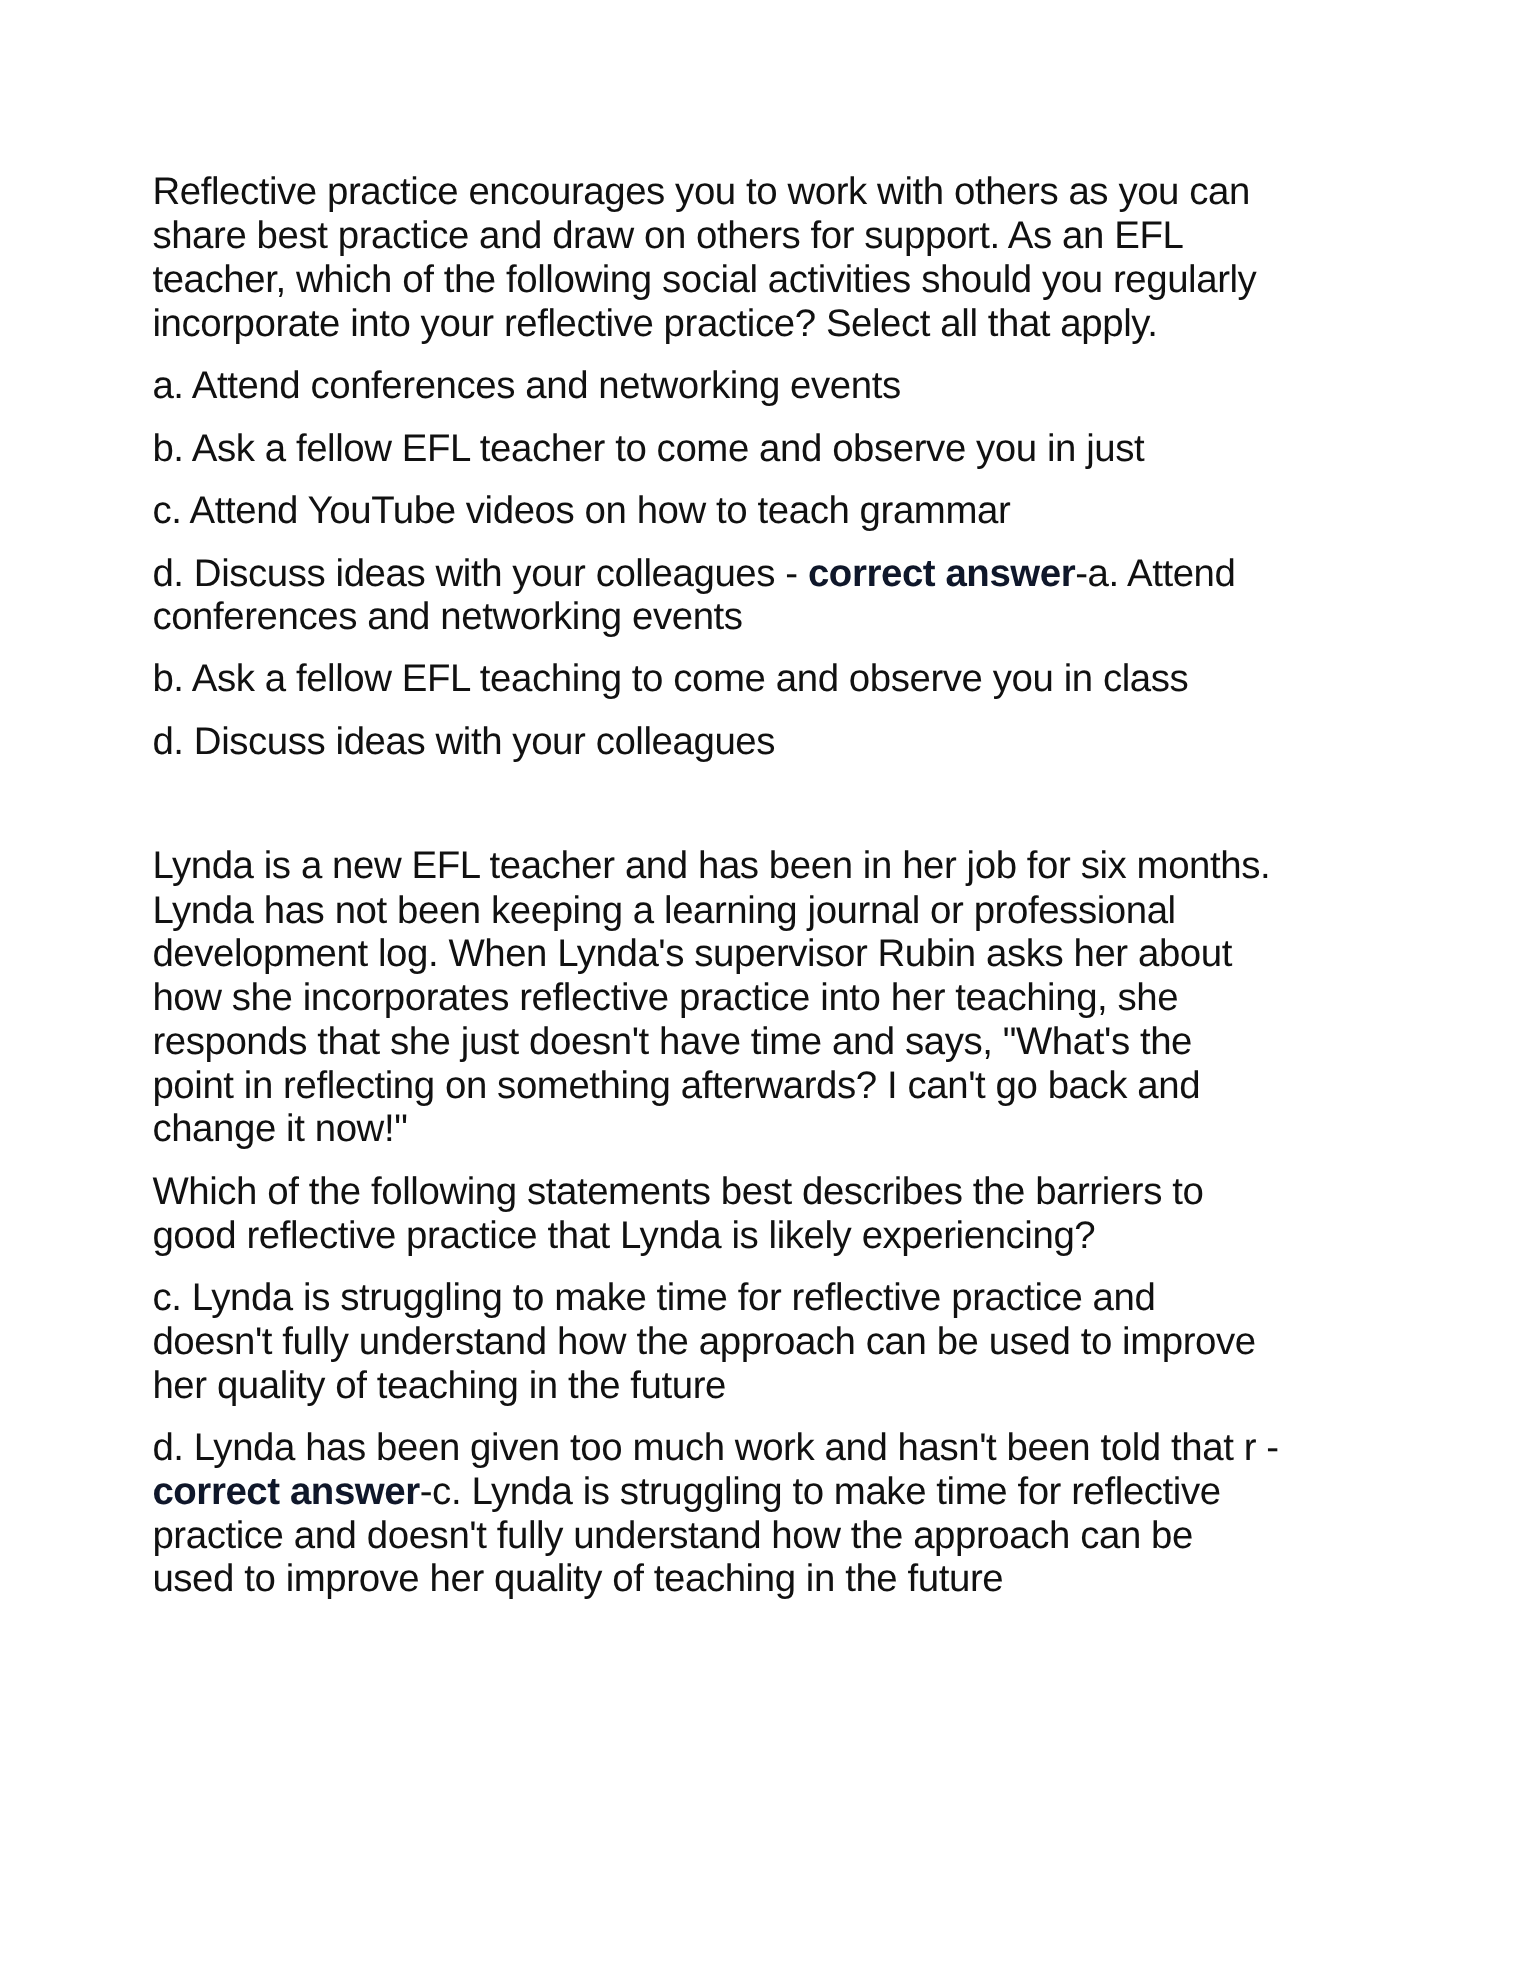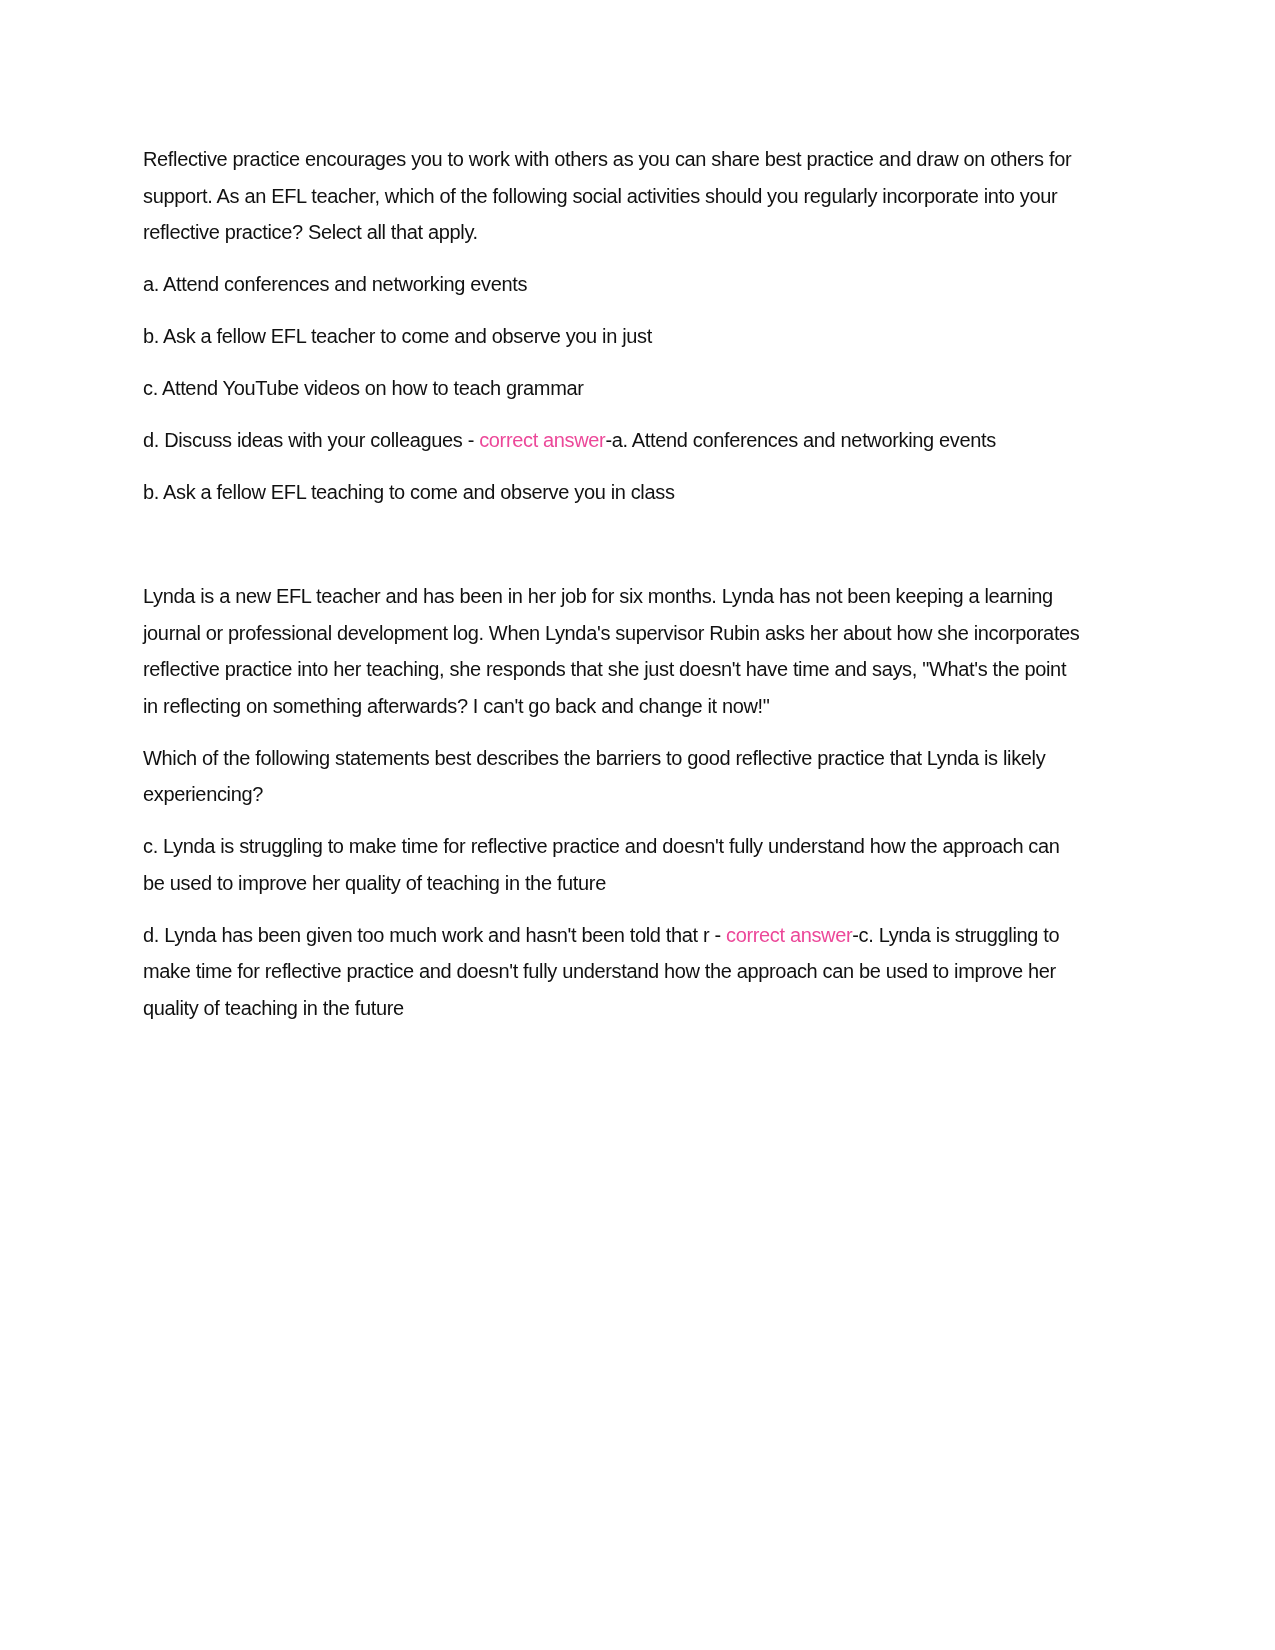--- a/index.html
+++ b/index.html
@@ -1,38 +1,39 @@
 <!DOCTYPE html>
 <html><head>
 <meta charset="utf-8">
 <style>
   html, body { margin: 0; padding: 0; background: #ffffff; }
   body { width: 1275px; height: 1650px; position: relative; overflow: hidden; }
   .page {
-    position: absolute; left: 143px; top: 141px; width: 940px;
+    position: absolute; left: 127px; top: 141px; width: 940px;
     font-family: "Liberation Sans", "DejaVu Sans", sans-serif;
-    font-size: 20px; line-height: 36.5px; color: #111111;
+    font-size: 32px; line-height: 36.5px; color: #111111;
     letter-spacing: -0.35px;
   }
   .para { margin: 0 0 15.5px 0; }
   .gap { height: 52px; }
-  .red { color: #ec4899; font-weight: normal; }
+  .red { color: #0f172a; font-weight: bold; }
 </style>
 </head>
 <body>
 
 <div class="page">
 
   <section>
     <p class="para">Reflective practice encourages you to work with others as you can share best practice and draw on others for support. As an EFL teacher, which of the following social activities should you regularly incorporate into your reflective practice? Select all that apply.</p>
     <p class="para">a. Attend conferences and networking events</p>
     <p class="para">b. Ask a fellow EFL teacher to come and observe you in just</p>
     <p class="para">c. Attend YouTube videos on how to teach grammar</p>
     <p class="para"><span>d. Discuss ideas with your colleagues - </span><span class="red">correct answer</span><span>-a. Attend conferences and networking events</span></p>
     <p class="para">b. Ask a fellow EFL teaching to come and observe you in class</p>
+    <p class="para">d. Discuss ideas with your colleagues</p>
   </section>
 
   <div class="gap"></div>
 
   <section>
     <p class="para">Lynda is a new EFL teacher and has been in her job for six months. Lynda has not been keeping a learning journal or professional development log. When Lynda's supervisor Rubin asks her about how she incorporates reflective practice into her teaching, she responds that she just doesn't have time and says, "What's the point in reflecting on something afterwards? I can't go back and change it now!"</p>
     <p class="para">Which of the following statements best describes the barriers to good reflective practice that Lynda is likely experiencing?</p>
     <p class="para">c. Lynda is struggling to make time for reflective practice and doesn't fully understand how the approach can be used to improve her quality of teaching in the future</p>
     <p class="para"><span>d. Lynda has been given too much work and hasn't been told that r - </span><span class="red">correct answer</span><span>-c. Lynda is struggling to make time for reflective practice and doesn't fully understand how the approach can be used to improve her quality of teaching in the future</span></p>
   </section>

